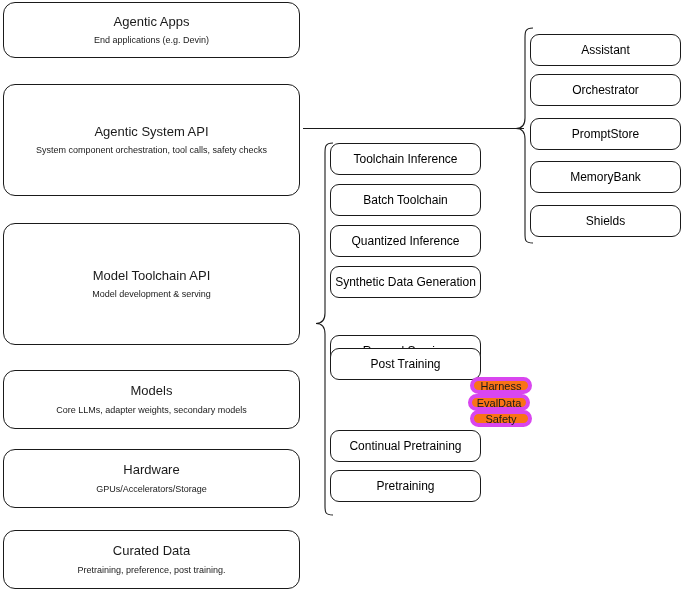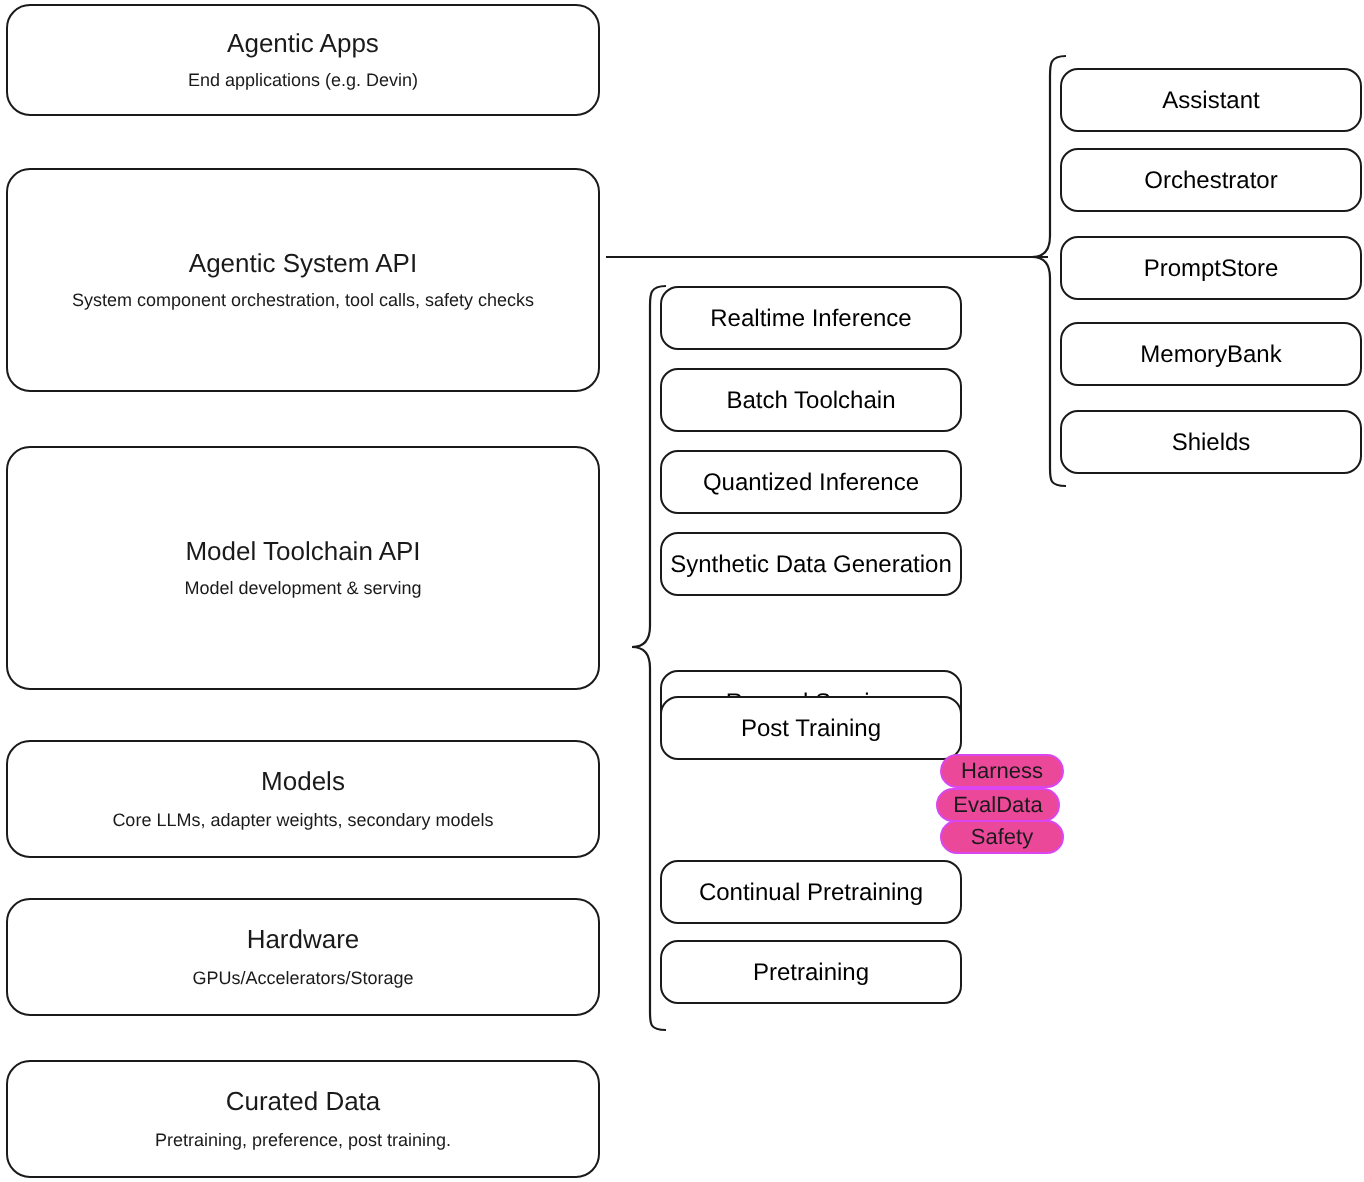--- a/index.html
+++ b/index.html
@@ -60,22 +60,22 @@
     width: 151px;
   }
   .right {
     left: 530px;
     width: 151px;
   }
   
   .minipill {
     position: absolute;
     box-sizing: border-box;
-    border: 1px solid #d946ef;
-    background: #ec4899;
+    border: 4px solid #d946ef;
+    background: #f97316;
     border-radius: 999px;
     height: 17px;
     width: 62px;
     display: flex;
     align-items: center;
     justify-content: center;
     font-size: 11px;
     color: #1a1a1a;
     z-index: 5;
   }
@@ -145,21 +145,21 @@
     <div class="title">Hardware</div>
     <div class="subtitle">GPUs/Accelerators/Storage</div>
   </div>
 
   <div class="node layer" style="top:530px; height:59px;">
     <div class="title">Curated Data</div>
     <div class="subtitle">Pretraining, preference, post training.</div>
   </div>
 
   <div class="node capability mid" style="top:143px;">
-    <span>Realtime Inference</span>
+    <span>Toolchain Inference</span>
   </div>
   <div class="node capability mid" style="top:184px;">
     <span>Batch Toolchain</span>
   </div>
   <div class="node capability mid" style="top:225px;">
     <span>Quantized Inference</span>
   </div>
   <div class="node capability mid" style="top:266px;">
     <span>Synthetic Data Generation</span>
   </div>

